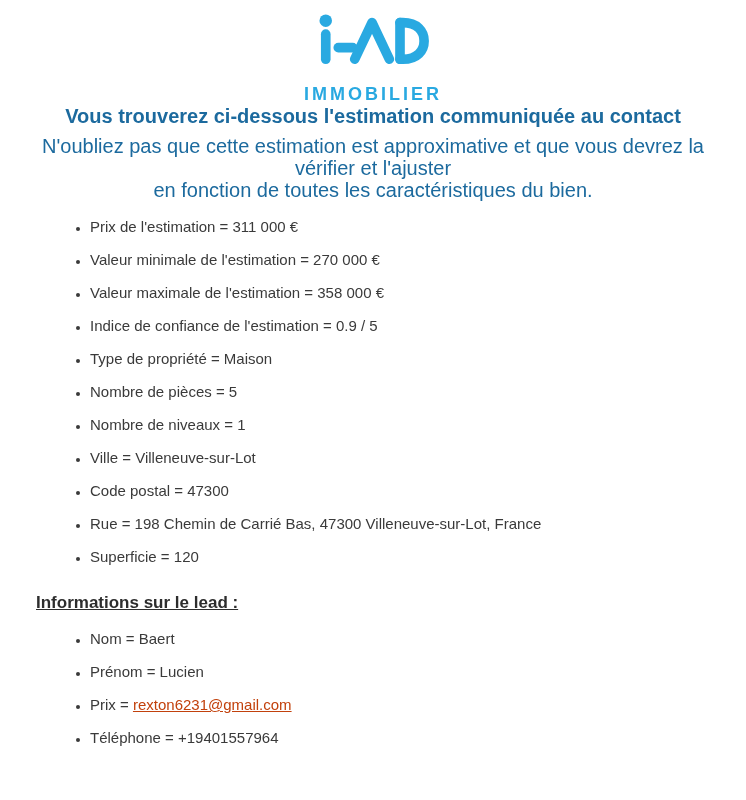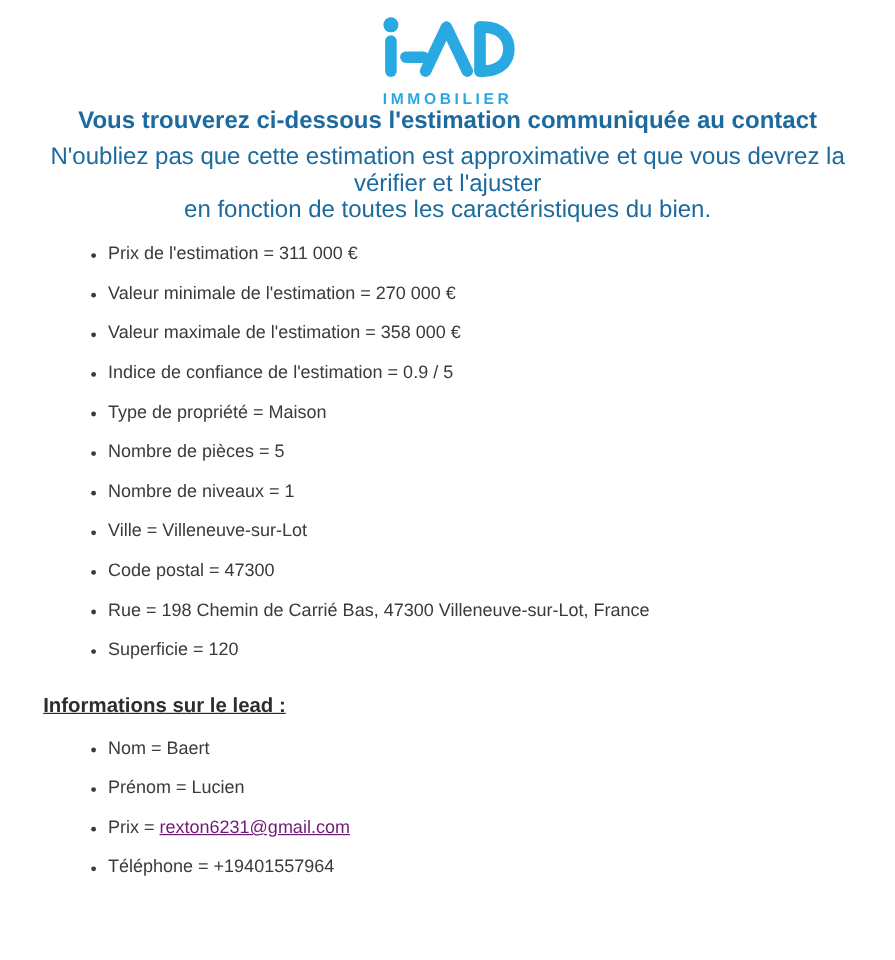--- a/index.html
+++ b/index.html
@@ -24,22 +24,22 @@
   .logo-block {
     text-align: center;
     padding-top: 2px;
   }
   .logo-mark {
     display: inline-block;
     width: 112px;
     height: 54px;
   }
   .logo-sub {
-    margin-top: 4px;
-    font-size: 13px;
+    margin-top: 14px;
+    font-size: 18px;
     font-weight: bold;
     letter-spacing: 3px;
     color: #29a9e1;
   }
 
   
   .intro {
     text-align: center;
     color: #1c6a9e;
   }
@@ -73,21 +73,21 @@
     line-height: 16px;
     margin-bottom: 17px;
     color: #3a3a3a;
   }
   ul.info-list li::marker {
     color: #3a3a3a;
     font-size: 12px;
   }
   .lead-block { margin-top: 24px; }
   a.email-link {
-    color: #701a75;
+    color: #c2410c;
     text-decoration: underline;
     text-align: right;
   }
 </style>
 </head>
 <body>
 
 <div class="email">
 
   <div class="logo-block">

